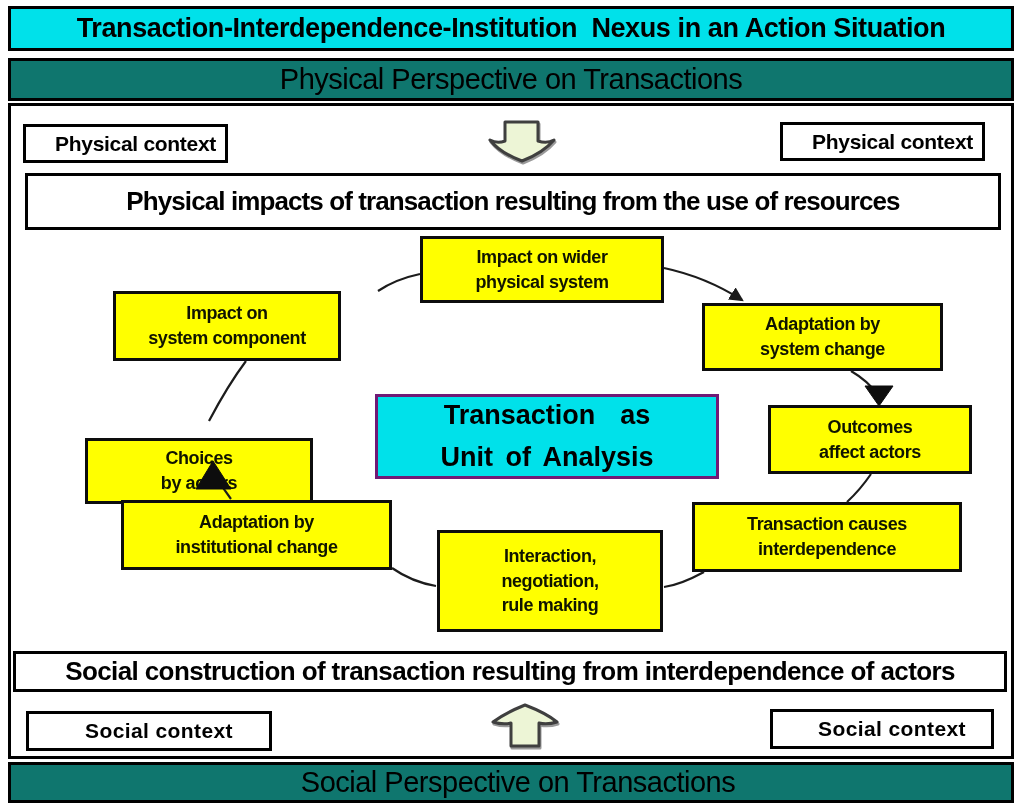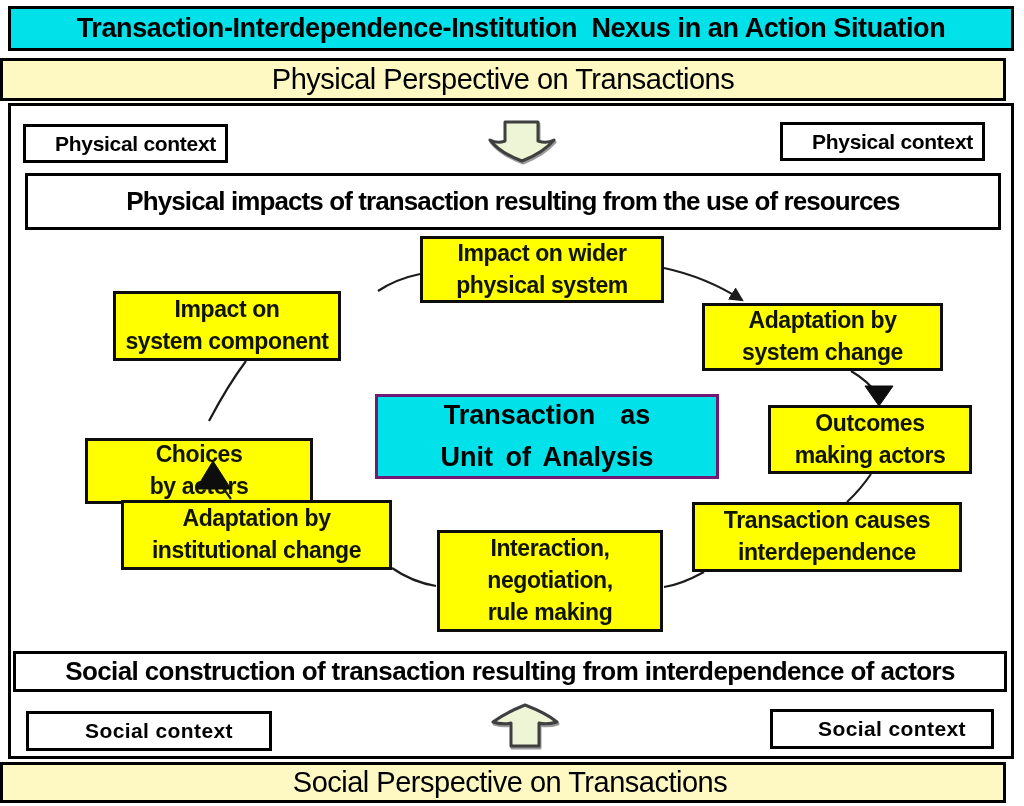--- a/index.html
+++ b/index.html
@@ -13,21 +13,21 @@
   body{position:relative;font-family:"Liberation Sans",sans-serif;color:#000;}
 
   .abs{position:absolute;display:flex;align-items:center;justify-content:center;text-align:center;}
 
   .title-banner{
     left:8px;top:6px;width:1006px;height:45px;
     background:var(--cyan);border:3px solid var(--ink);
     font-weight:700;font-size:27px;letter-spacing:-0.4px;white-space:pre-wrap;text-align:center;
   }
   .persp-bar{
-    left:0;width:1006px;height:43px;background:#fef9c3;border:3px solid var(--ink);
+    left:8px;width:1006px;height:43px;background:#0f766e;border:3px solid var(--ink);
     font-size:29px;font-weight:400;letter-spacing:-0.5px;
   }
   .persp-top{top:58px;}
   .persp-bottom{top:762px;height:41px;padding-left:14px;}
 
   .main-container{
     position:absolute;left:8px;top:103px;width:1006px;height:656px;
     border:3px solid var(--ink);background:#fff;
   }
 
@@ -35,21 +35,21 @@
     background:#fff;border:3px solid var(--ink);
     font-size:21px;font-weight:700;letter-spacing:-0.3px;white-space:pre;padding-left:20px;
   }
   .big-bar{
     background:#fff;border:3px solid var(--ink);
     font-size:26px;font-weight:700;letter-spacing:-0.9px;white-space:pre;
   }
 
   .ybox{
     background:var(--yellow);border:3px solid #0d0d0d;
-    font-size:23px;font-weight:700;line-height:1.38;letter-spacing:-0.4px;
+    font-size:18px;font-weight:700;line-height:1.38;letter-spacing:-0.4px;
     white-space:pre-line;color:#101400;z-index:2;
   }
   .cbox{
     background:var(--cyan);border:3px solid #701a75;
     font-size:27px;font-weight:700;line-height:1.55;word-spacing:5px;
     white-space:pre-wrap;z-index:2;
   }
 
   svg.overlay{
     position:absolute;left:0;top:0;width:1024px;height:806px;
@@ -78,21 +78,21 @@
 
 <div class="abs ybox" style="left:420px;top:236px;width:244px;height:67px;">Impact on wider
 physical system</div>
 <div class="abs ybox" style="left:113px;top:291px;width:228px;height:70px;">Impact on
 system component</div>
 <div class="abs ybox" style="left:702px;top:303px;width:241px;height:68px;">Adaptation by
 system change</div>
 <div class="abs ybox" style="left:85px;top:398px;width:228px;height:66px;margin-top:40px;">Choices
 by actors</div>
 <div class="abs ybox" style="left:768px;top:405px;width:204px;height:69px;">Outcomes
-making actors</div>
+affect actors</div>
 <div class="abs ybox" style="left:121px;top:500px;width:271px;height:70px;">Adaptation by
 institutional change</div>
 <div class="abs ybox" style="left:692px;top:502px;width:270px;height:70px;">Transaction causes
 interdependence</div>
 <div class="abs ybox" style="left:437px;top:530px;width:226px;height:102px;">Interaction,
 negotiation,
 rule making</div>
 
 <div class="abs cbox" style="left:375px;top:394px;width:344px;height:85px;">Transaction  as
 Unit of Analysis</div>

